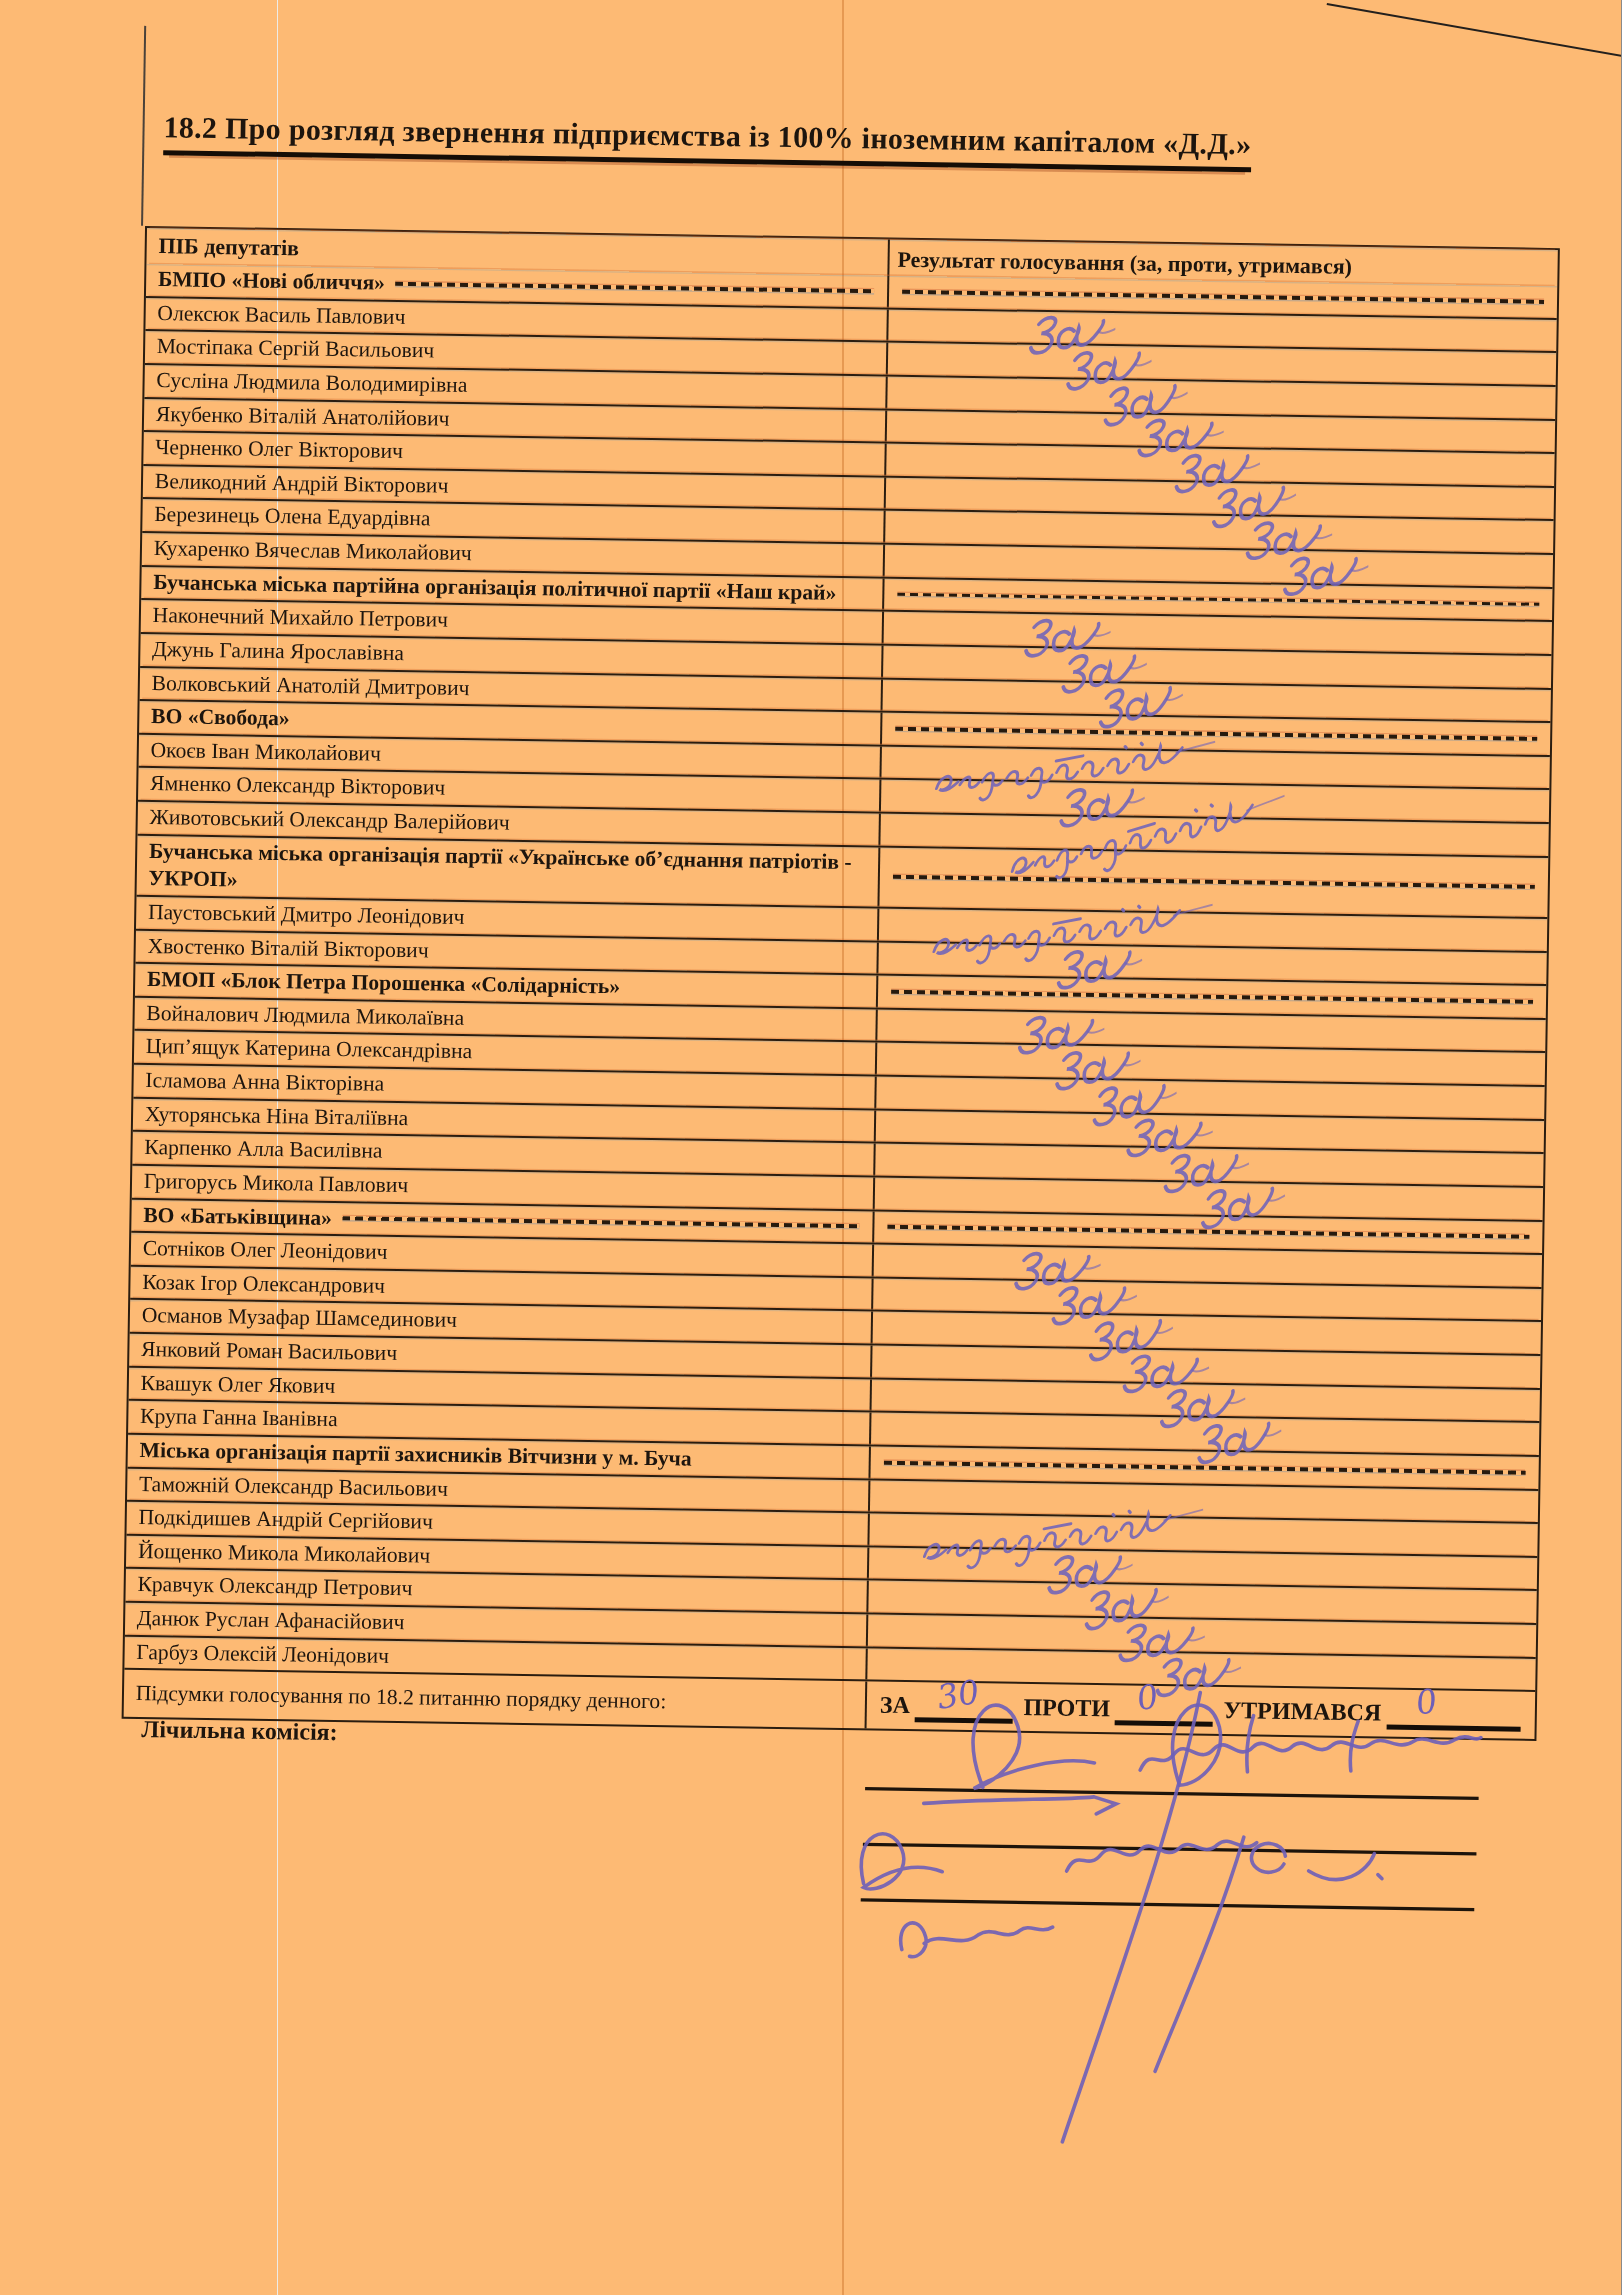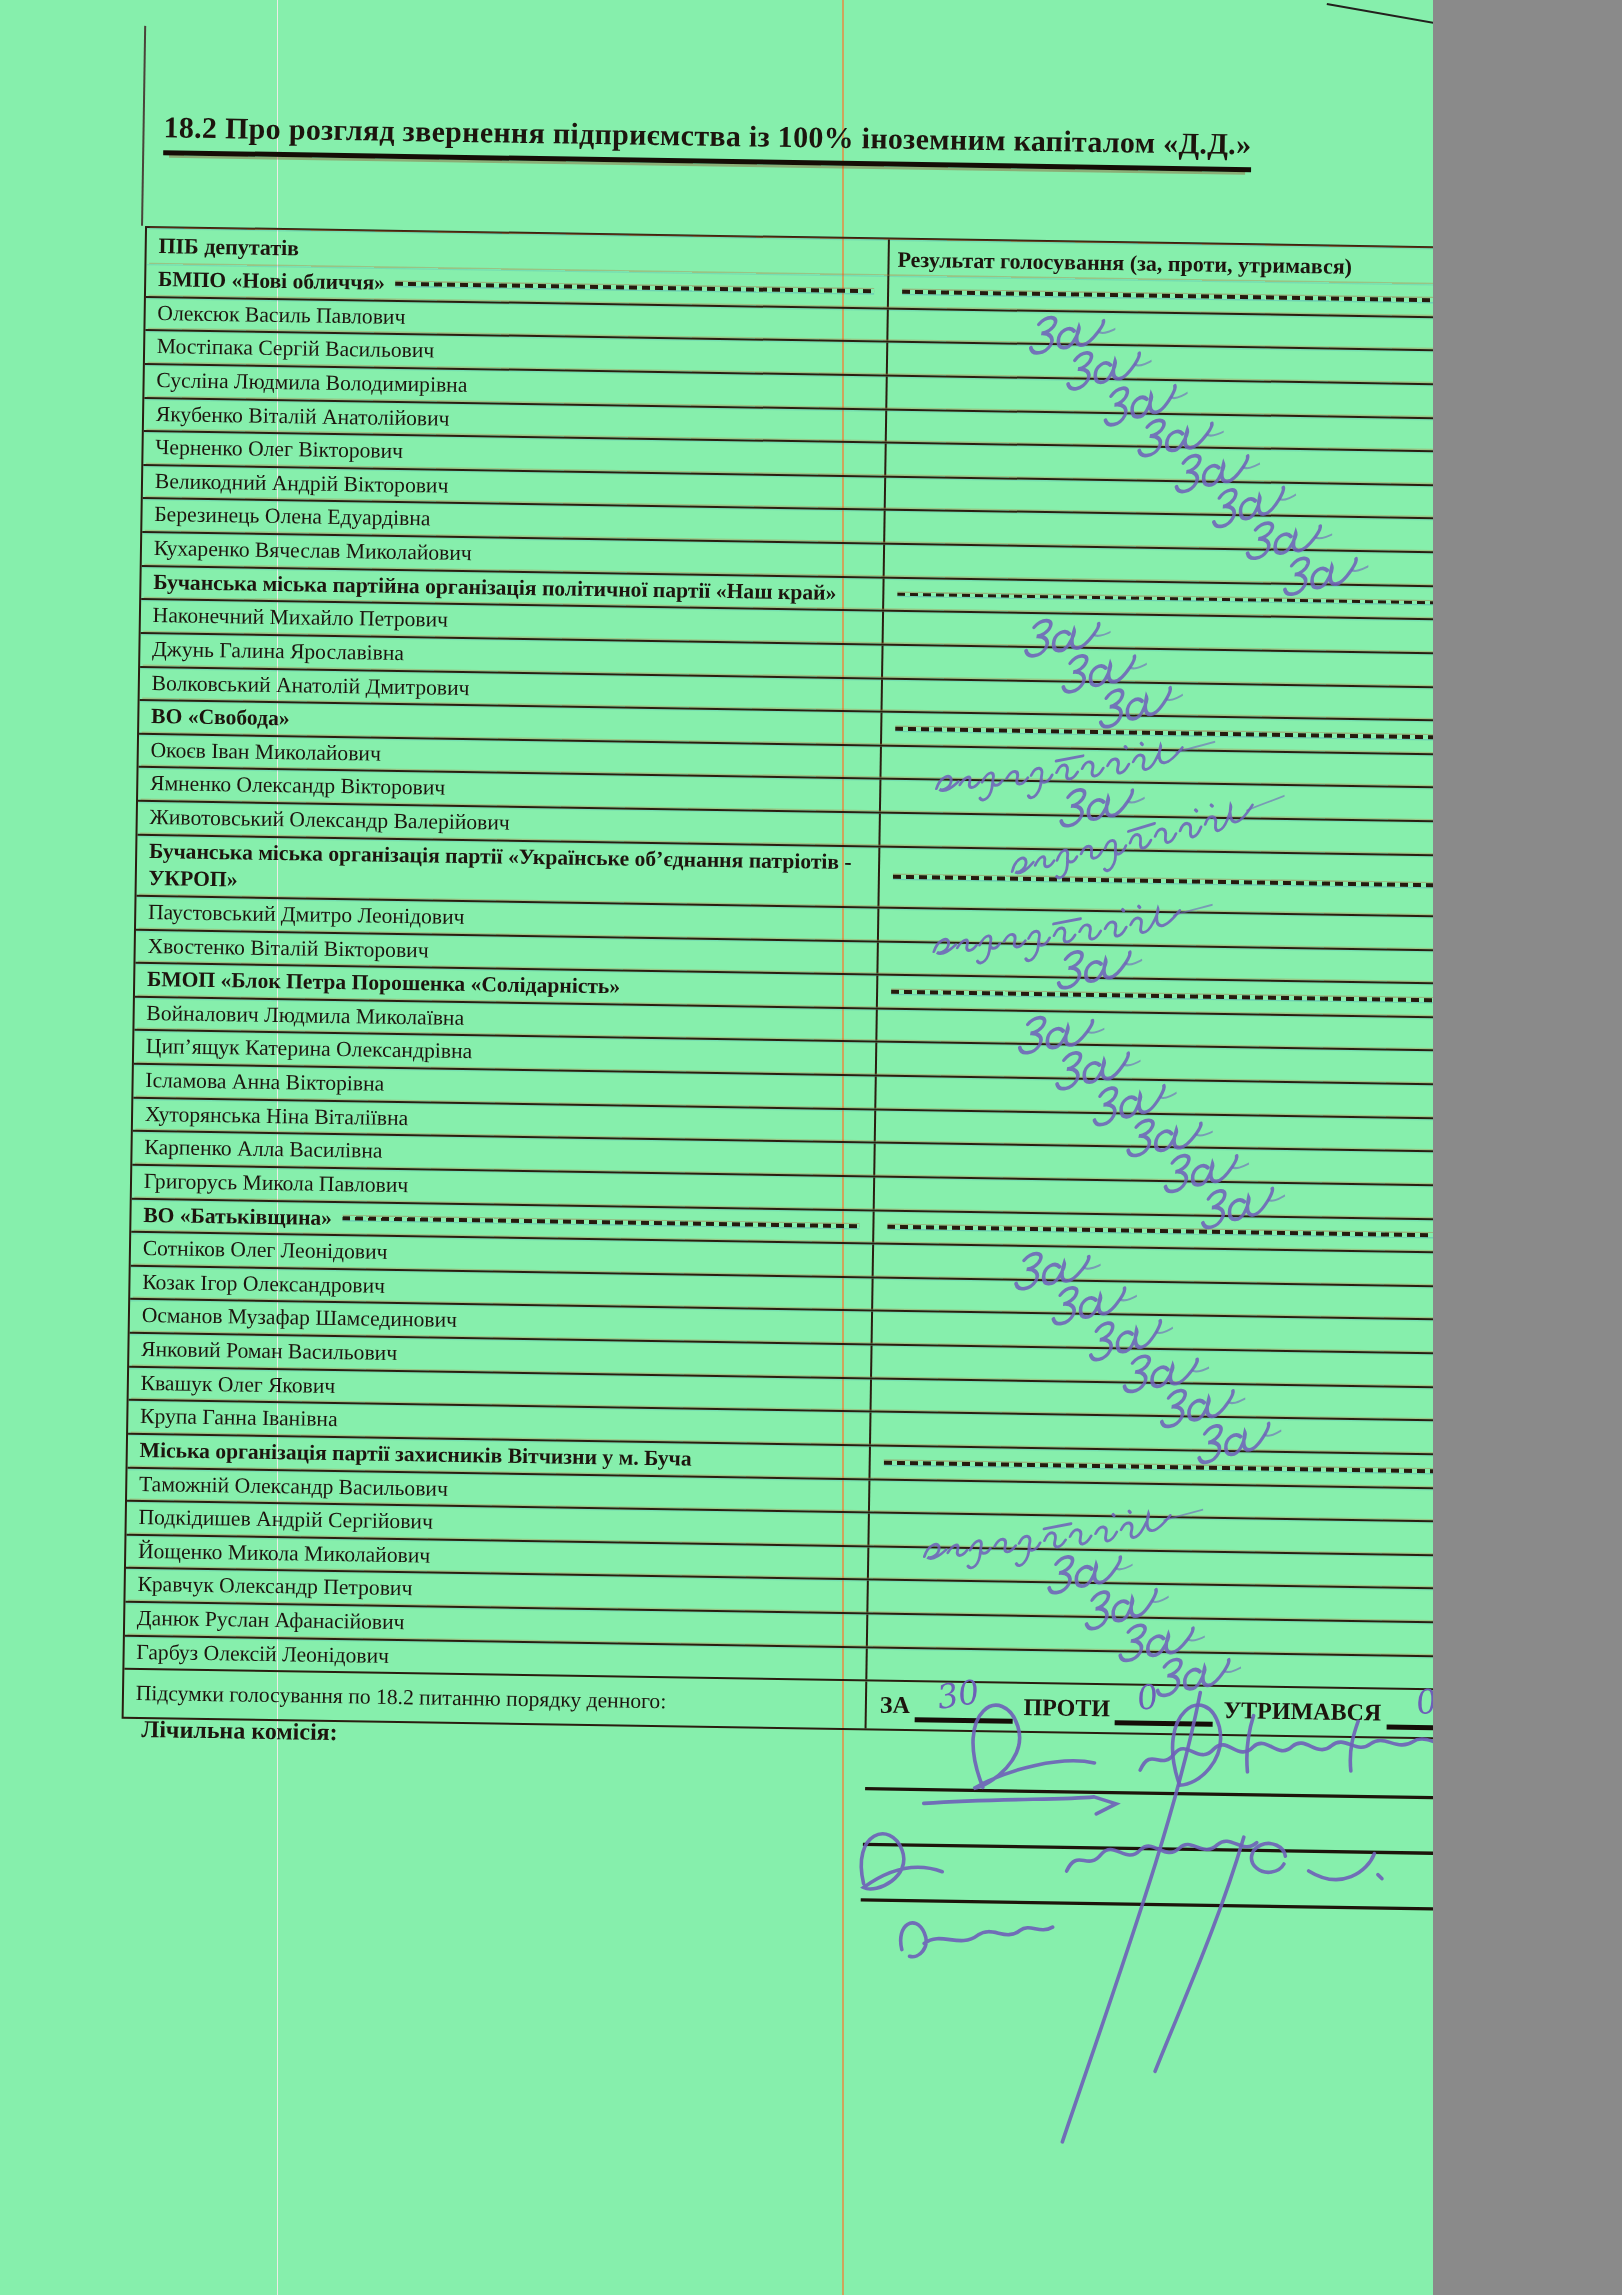--- a/index.html
+++ b/index.html
@@ -1,16 +1,16 @@
 <!DOCTYPE html>
 <html lang="uk" style="font-size:10.5px"><head>
 <meta charset="utf-8">
 <style>
   html,body{margin:0;padding:0;background:#8a8a8a;}
-  .page{position:relative;width:1433px;height:2295px;background:#86efac;overflow:hidden;
+  .page{position:relative;width:1621px;height:2295px;background:#fdba74;overflow:hidden;
         font-family:"Liberation Serif","DejaVu Serif",serif;color:#1d150e;}
   
   .vline-orange{position:absolute;left:842px;top:0;width:2px;height:2295px;background:#e0914a;opacity:.8;}
   .vline-faint{position:absolute;left:277px;top:0;width:1.3px;height:2295px;background:#edebe7;}
   .corner-line{position:absolute;left:1327px;top:2.6px;width:340px;height:2px;background:#23201d;
                transform:rotate(10deg);transform-origin:left top;}
   
   .content{position:absolute;left:0;top:0;width:1623px;height:2295px;
            transform:rotate(0.9deg);transform-origin:151px 229px;}
   .streak{position:absolute;left:141px;top:26px;width:2px;height:200px;background:#4a423a;}

